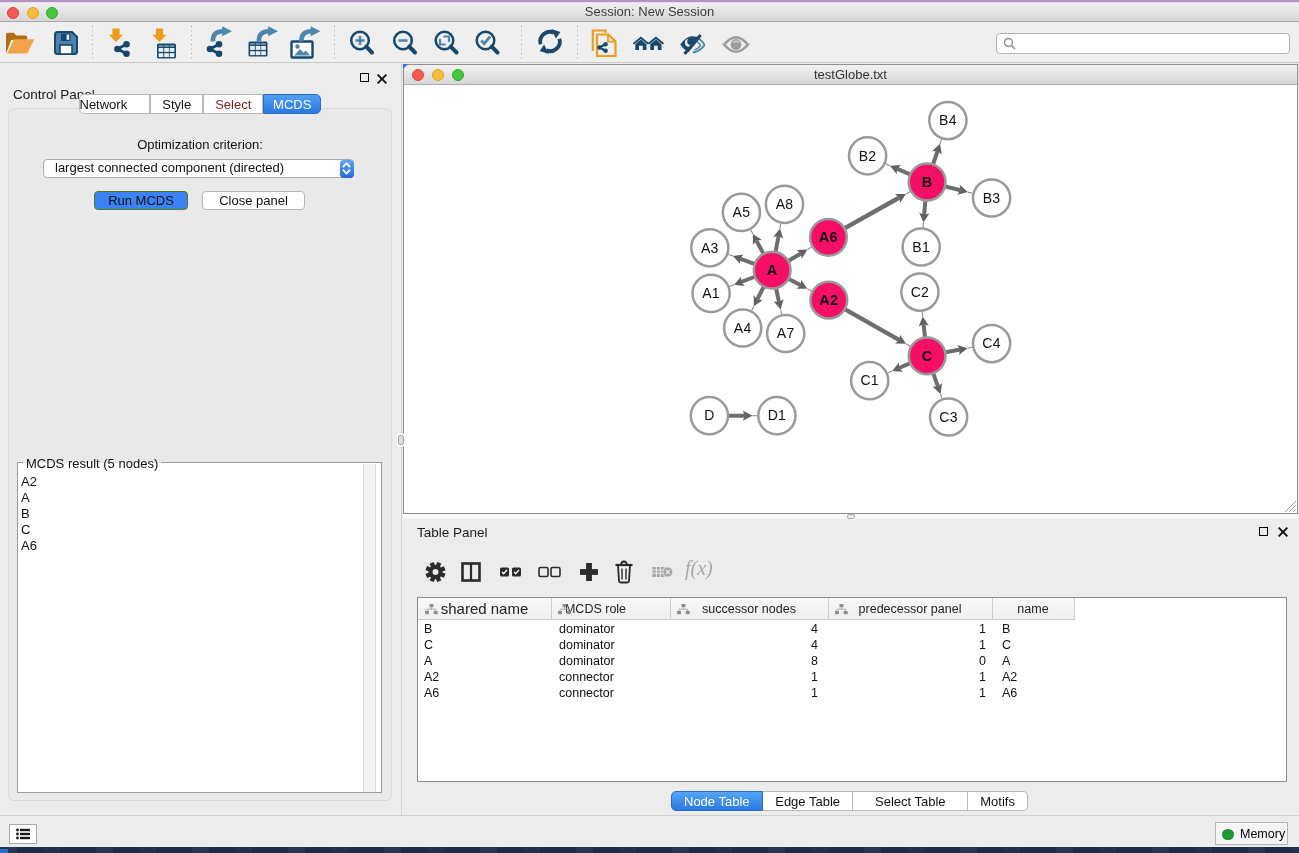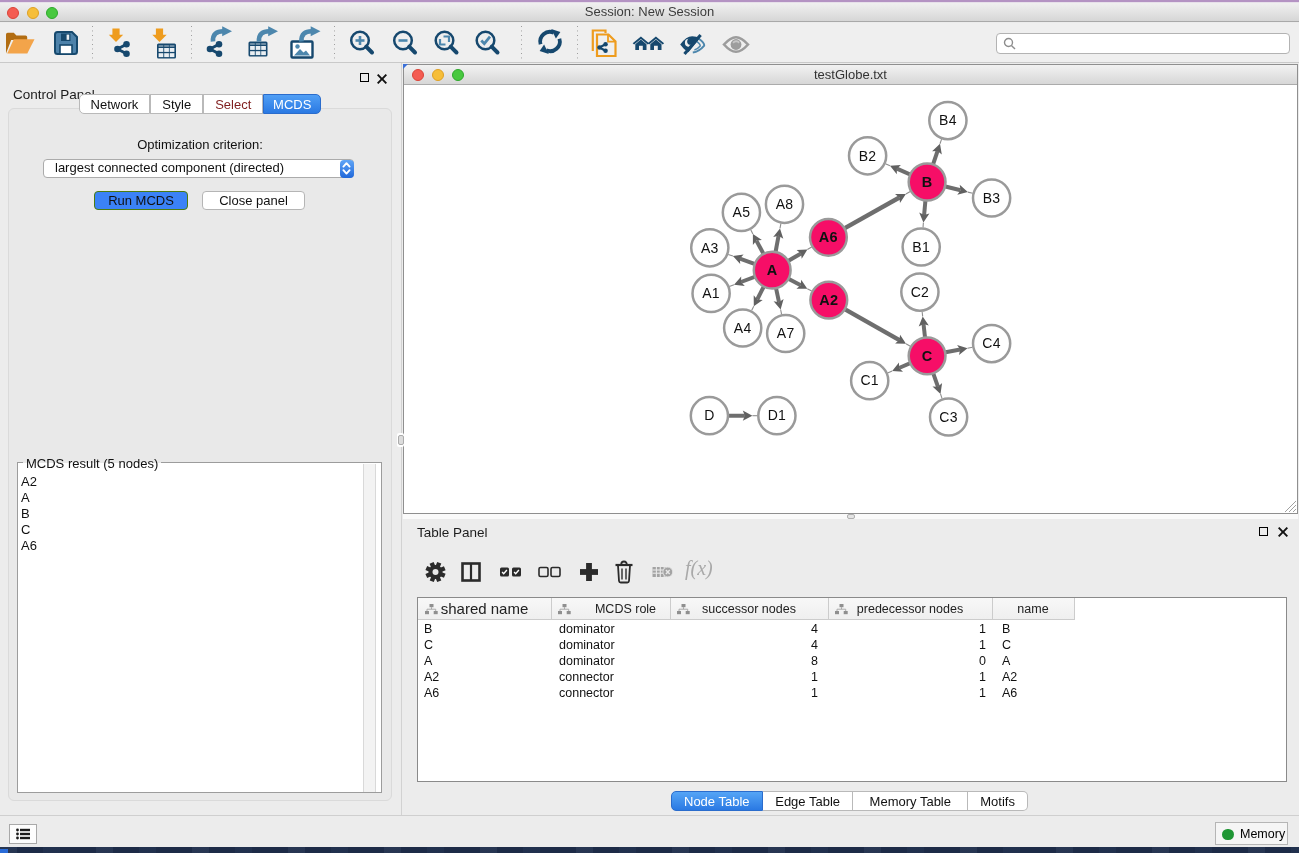--- a/index.html
+++ b/index.html
@@ -165,21 +165,21 @@
 <svg class="abs" style="left:1003px;top:37px" width="14" height="14" viewBox="0 0 14 14">
     <circle cx="5.5" cy="5.5" r="4" fill="none" stroke="#8d8d8d" stroke-width="1.4"></circle>
     <line x1="8.4" y1="8.4" x2="12" y2="12" stroke="#8d8d8d" stroke-width="1.4"></line>
   </svg>
 <div class="abs" style="left:13px;top:87px;font-size:13.5px;color:#1c1c1c">Control Panel</div>
 <div class="abs" style="left:360px;top:73px;width:9px;height:9px;border:1.6px solid #000"></div>
 <svg class="abs" style="left:377px;top:74px" width="10" height="10" viewBox="0 0 11 11">
     <path d="M1.5 0 L5.5 4 L9.5 0 L11 1.5 L7 5.5 L11 9.5 L9.5 11 L5.5 7 L1.5 11 L0 9.5 L4 5.5 L0 1.5 Z" fill="#111"></path>
   </svg>
 <div class="abs" style="left:8px;top:108px;width:384px;height:693px;background:#e9e9e9;border:1px solid #dadada;border-radius:6px"></div>
-<div class="abs" style="left:78.5px;top:93.5px;width:71.8px;height:20px;background:#fff;color:#111;border:1px solid #b9b9b9;border-radius:5px 0 0 5px;font-size:13px;text-align:center;line-height:19px;margin-right:-1px">Network</div>
+<div class="abs" style="left:78.5px;top:93.5px;width:71.8px;height:20px;background:#fff;color:#111;border:1px solid #b9b9b9;border-radius:5px 0 0 5px;font-size:13px;line-height:19px;margin-right:-1px">Network</div>
 <div class="abs" style="left:150.3px;top:93.5px;width:52.9px;height:20px;background:#fff;color:#111;border:1px solid #b9b9b9;border-radius:0;font-size:13px;text-align:center;line-height:19px;margin-right:-1px">Style</div>
 <div class="abs" style="left:203.2px;top:93.5px;width:60.1px;height:20px;background:#fff;color:#7f1d1d;border:1px solid #b9b9b9;border-radius:0;font-size:13px;text-align:center;line-height:19px;margin-right:-1px">Select</div>
 <div class="abs" style="left:263.3px;top:93.5px;width:57.9px;height:20px;background:linear-gradient(#509ff5,#2a79e3);color:#fff;border:1px solid #2a6ccc;border-radius:0 5px 5px 0;font-size:13px;text-align:center;line-height:19px;margin-right:-1px">MCDS</div>
 <div class="abs" style="left:0;top:136.5px;width:400px;text-align:center;font-size:13px;color:#111">Optimization criterion:</div>
 <div class="abs" style="left:43px;top:159px;width:311px;height:19px;background:#fff;border:1px solid #ababab;border-radius:4px"></div>
 <div class="abs" style="left:55px;top:159px;height:19px;line-height:18px;font-size:13px;color:#111">largest connected component (directed)</div>
 <div class="abs" style="left:339.5px;top:160px;width:14.5px;height:17.5px;background:linear-gradient(#5fa5f7,#2068da);border-radius:4px"></div>
 <svg class="abs" style="left:339px;top:159px" width="15" height="19" viewBox="0 0 15 19">
     <path d="M4.4 7.6 L7.5 4.2 L10.6 7.6" fill="none" stroke="#fff" stroke-width="1.9" stroke-linecap="round" stroke-linejoin="round"></path>
     <path d="M4.4 11.2 L7.5 14.6 L10.6 11.2" fill="none" stroke="#fff" stroke-width="1.9" stroke-linecap="round" stroke-linejoin="round"></path>
@@ -383,21 +383,21 @@
     <g fill="#8f8f8f">
       <rect x="4.5" y="0" width="4" height="3.2"></rect>
       <rect x="0" y="7" width="4" height="3.2"></rect>
       <rect x="8.7" y="7" width="4" height="3.2"></rect>
     </g>
     <g stroke="#aaa" stroke-width="1" fill="none">
       <path d="M6.5 3.2 L6.5 5.2 M2 7 L2 5.2 L10.7 5.2 L10.7 7"></path>
     </g>
   </svg>
 <div class="abs" style="left:551px;top:598px;width:1px;height:22px;background:#ccc"></div>
-<div class="abs" style="left:566px;top:598px;width:119px;height:22px;line-height:22px;text-align:center;font-size:12.5px;color:#222">MCDS role</div>
+<div class="abs" style="left:536px;top:598px;width:119px;height:22px;line-height:22px;text-align:center;font-size:12.5px;color:#222">MCDS role</div>
 <svg class="abs" style="left:558px;top:604px" width="13" height="11" viewBox="0 0 13 11">
     <g fill="#8f8f8f">
       <rect x="4.5" y="0" width="4" height="3.2"></rect>
       <rect x="0" y="7" width="4" height="3.2"></rect>
       <rect x="8.7" y="7" width="4" height="3.2"></rect>
     </g>
     <g stroke="#aaa" stroke-width="1" fill="none">
       <path d="M6.5 3.2 L6.5 5.2 M2 7 L2 5.2 L10.7 5.2 L10.7 7"></path>
     </g>
   </svg>
@@ -407,21 +407,21 @@
     <g fill="#8f8f8f">
       <rect x="4.5" y="0" width="4" height="3.2"></rect>
       <rect x="0" y="7" width="4" height="3.2"></rect>
       <rect x="8.7" y="7" width="4" height="3.2"></rect>
     </g>
     <g stroke="#aaa" stroke-width="1" fill="none">
       <path d="M6.5 3.2 L6.5 5.2 M2 7 L2 5.2 L10.7 5.2 L10.7 7"></path>
     </g>
   </svg>
 <div class="abs" style="left:828px;top:598px;width:1px;height:22px;background:#ccc"></div>
-<div class="abs" style="left:828px;top:598px;width:164px;height:22px;line-height:22px;text-align:center;font-size:12.5px;color:#222">predecessor nodes</div>
+<div class="abs" style="left:828px;top:598px;width:164px;height:22px;line-height:22px;text-align:center;font-size:12.5px;color:#222">predecessor panel</div>
 <svg class="abs" style="left:835px;top:604px" width="13" height="11" viewBox="0 0 13 11">
     <g fill="#8f8f8f">
       <rect x="4.5" y="0" width="4" height="3.2"></rect>
       <rect x="0" y="7" width="4" height="3.2"></rect>
       <rect x="8.7" y="7" width="4" height="3.2"></rect>
     </g>
     <g stroke="#aaa" stroke-width="1" fill="none">
       <path d="M6.5 3.2 L6.5 5.2 M2 7 L2 5.2 L10.7 5.2 L10.7 7"></path>
     </g>
   </svg>
@@ -447,21 +447,21 @@
 <div class="abs" style="left:700px;top:670px;width:118px;text-align:right;font-size:12.5px;color:#111">1</div>
 <div class="abs" style="left:868px;top:670px;width:118px;text-align:right;font-size:12.5px;color:#111">1</div>
 <div class="abs" style="left:1002px;top:670px;font-size:12.5px;color:#111">A2</div>
 <div class="abs" style="left:424px;top:686px;font-size:12.5px;color:#111">A6</div>
 <div class="abs" style="left:559px;top:686px;font-size:12.5px;color:#111">connector</div>
 <div class="abs" style="left:700px;top:686px;width:118px;text-align:right;font-size:12.5px;color:#111">1</div>
 <div class="abs" style="left:868px;top:686px;width:118px;text-align:right;font-size:12.5px;color:#111">1</div>
 <div class="abs" style="left:1002px;top:686px;font-size:12.5px;color:#111">A6</div>
 <div class="abs" style="left:670.7px;top:790.5px;width:92.2px;height:20.5px;background:linear-gradient(#55a5f6,#2a79e3);color:#fff;border:1px solid #2a6ccc;border-radius:5px 0 0 5px;font-size:13px;text-align:center;line-height:19.5px">Node Table</div>
 <div class="abs" style="left:762.9px;top:790.5px;width:90.5px;height:20.5px;background:#fff;color:#111;border:1px solid #b9b9b9;border-left:none;font-size:13px;text-align:center;line-height:19.5px">Edge Table</div>
-<div class="abs" style="left:853.4px;top:790.5px;width:114.8px;height:20.5px;background:#fff;color:#111;border:1px solid #b9b9b9;border-left:none;font-size:13px;text-align:center;line-height:19.5px">Memory Table</div>
+<div class="abs" style="left:853.4px;top:790.5px;width:114.8px;height:20.5px;background:#fff;color:#111;border:1px solid #b9b9b9;border-left:none;font-size:13px;text-align:center;line-height:19.5px">Select Table</div>
 <div class="abs" style="left:968.2px;top:790.5px;width:59.8px;height:20.5px;background:#fff;color:#111;border:1px solid #b9b9b9;border-left:none;border-radius:0 5px 5px 0;font-size:13px;text-align:center;line-height:19.5px">Motifs</div>
 <div class="abs" style="left:0;top:815px;width:1299px;height:31px;background:#ececec;border-top:1px solid #cfcfcf"></div>
 <div class="abs" style="left:9px;top:824px;width:28px;height:20px;background:#fdfdfd;border:1px solid #a9a9a9"></div>
 <svg class="abs" style="left:16px;top:828px" width="15" height="12" viewBox="0 0 15 12">
     <g fill="#1a1a1a">
       <circle cx="1.5" cy="2" r="1.4"></circle>
       <rect x="4" y="0.8" width="10" height="2.4"></rect>
       <circle cx="1.5" cy="6" r="1.4"></circle>
       <rect x="4" y="4.8" width="10" height="2.4"></rect>
       <circle cx="1.5" cy="10" r="1.4"></circle>

